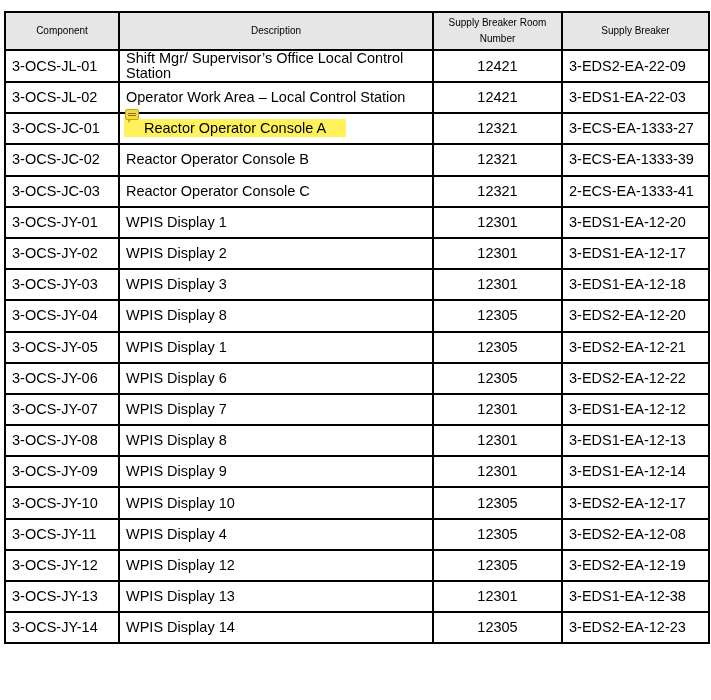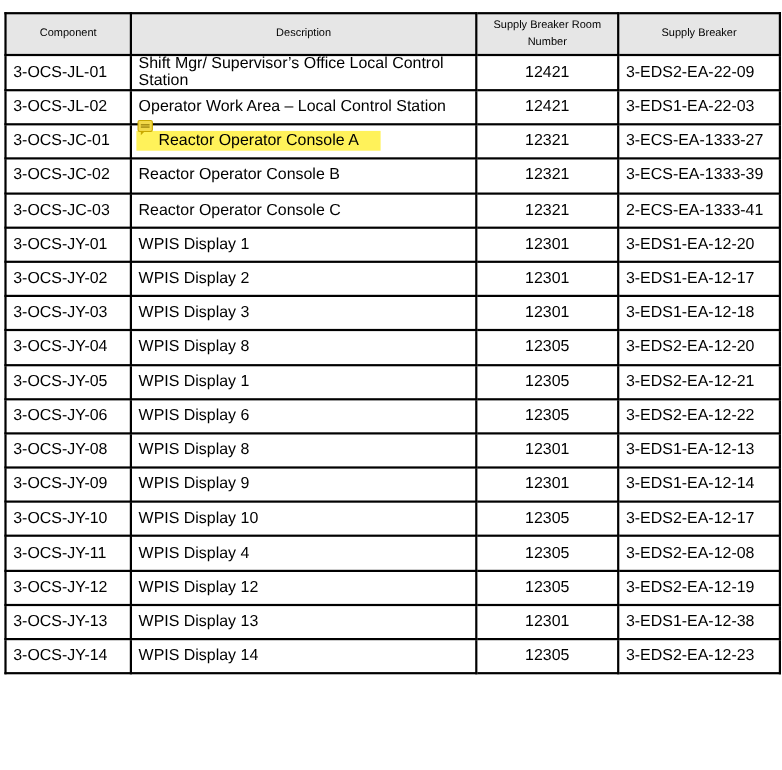--- a/index.html
+++ b/index.html
@@ -124,20 +124,26 @@
         <td class="room">12305</td>
         <td class="brk">3-EDS2-EA-12-21</td>
       </tr>
       <tr>
         <td class="comp">3-OCS-JY-06</td>
         <td class="desc">WPIS Display 6</td>
         <td class="room">12305</td>
         <td class="brk">3-EDS2-EA-12-22</td>
       </tr>
       <tr>
+        <td class="comp">3-OCS-JY-07</td>
+        <td class="desc">WPIS Display 7</td>
+        <td class="room">12301</td>
+        <td class="brk">3-EDS1-EA-12-12</td>
+      </tr>
+      <tr>
         <td class="comp">3-OCS-JY-08</td>
         <td class="desc">WPIS Display 8</td>
         <td class="room">12301</td>
         <td class="brk">3-EDS1-EA-12-13</td>
       </tr>
       <tr>
         <td class="comp">3-OCS-JY-09</td>
         <td class="desc">WPIS Display 9</td>
         <td class="room">12301</td>
         <td class="brk">3-EDS1-EA-12-14</td>

